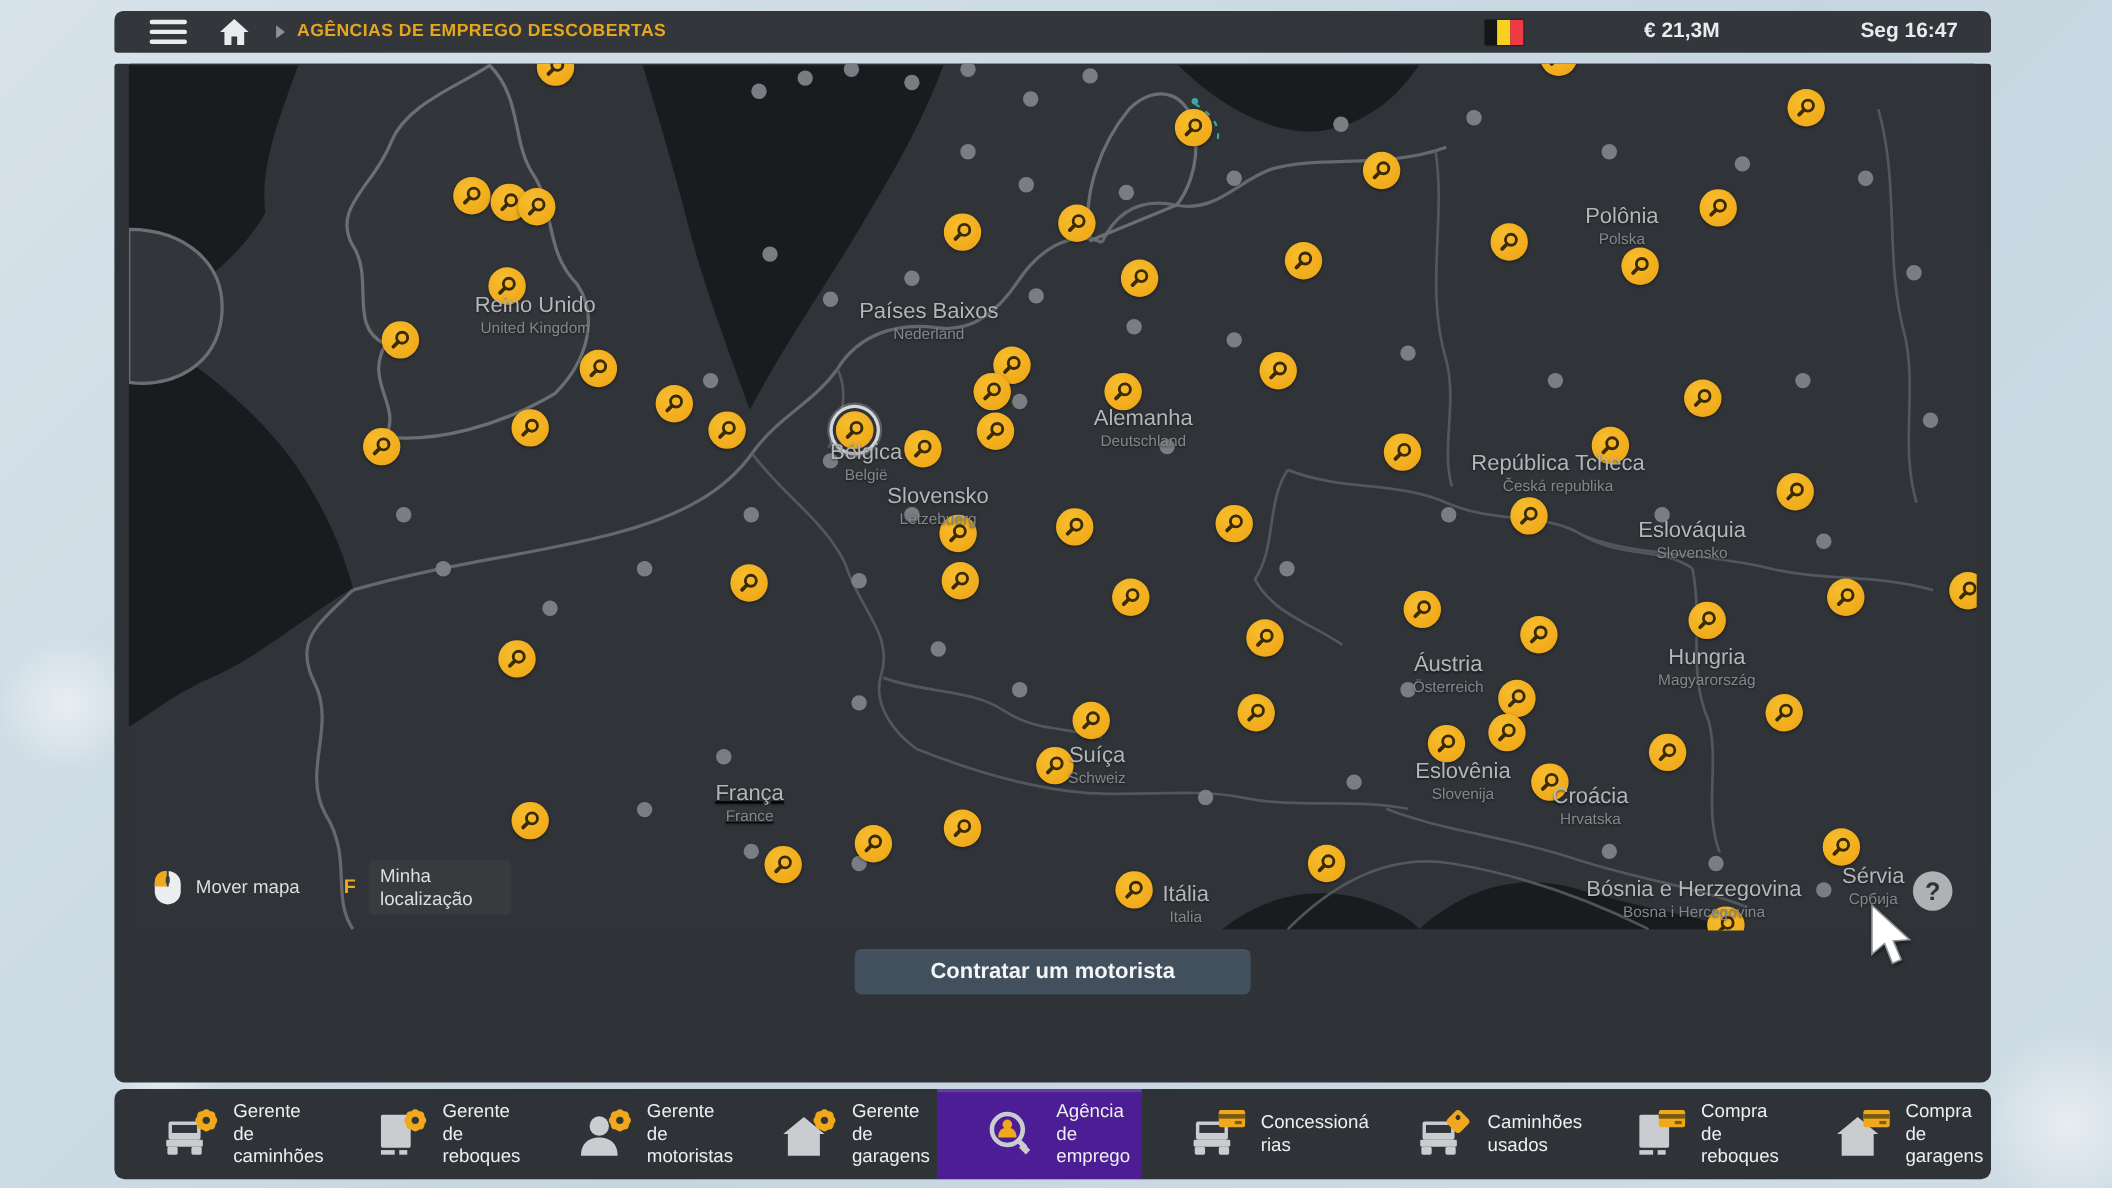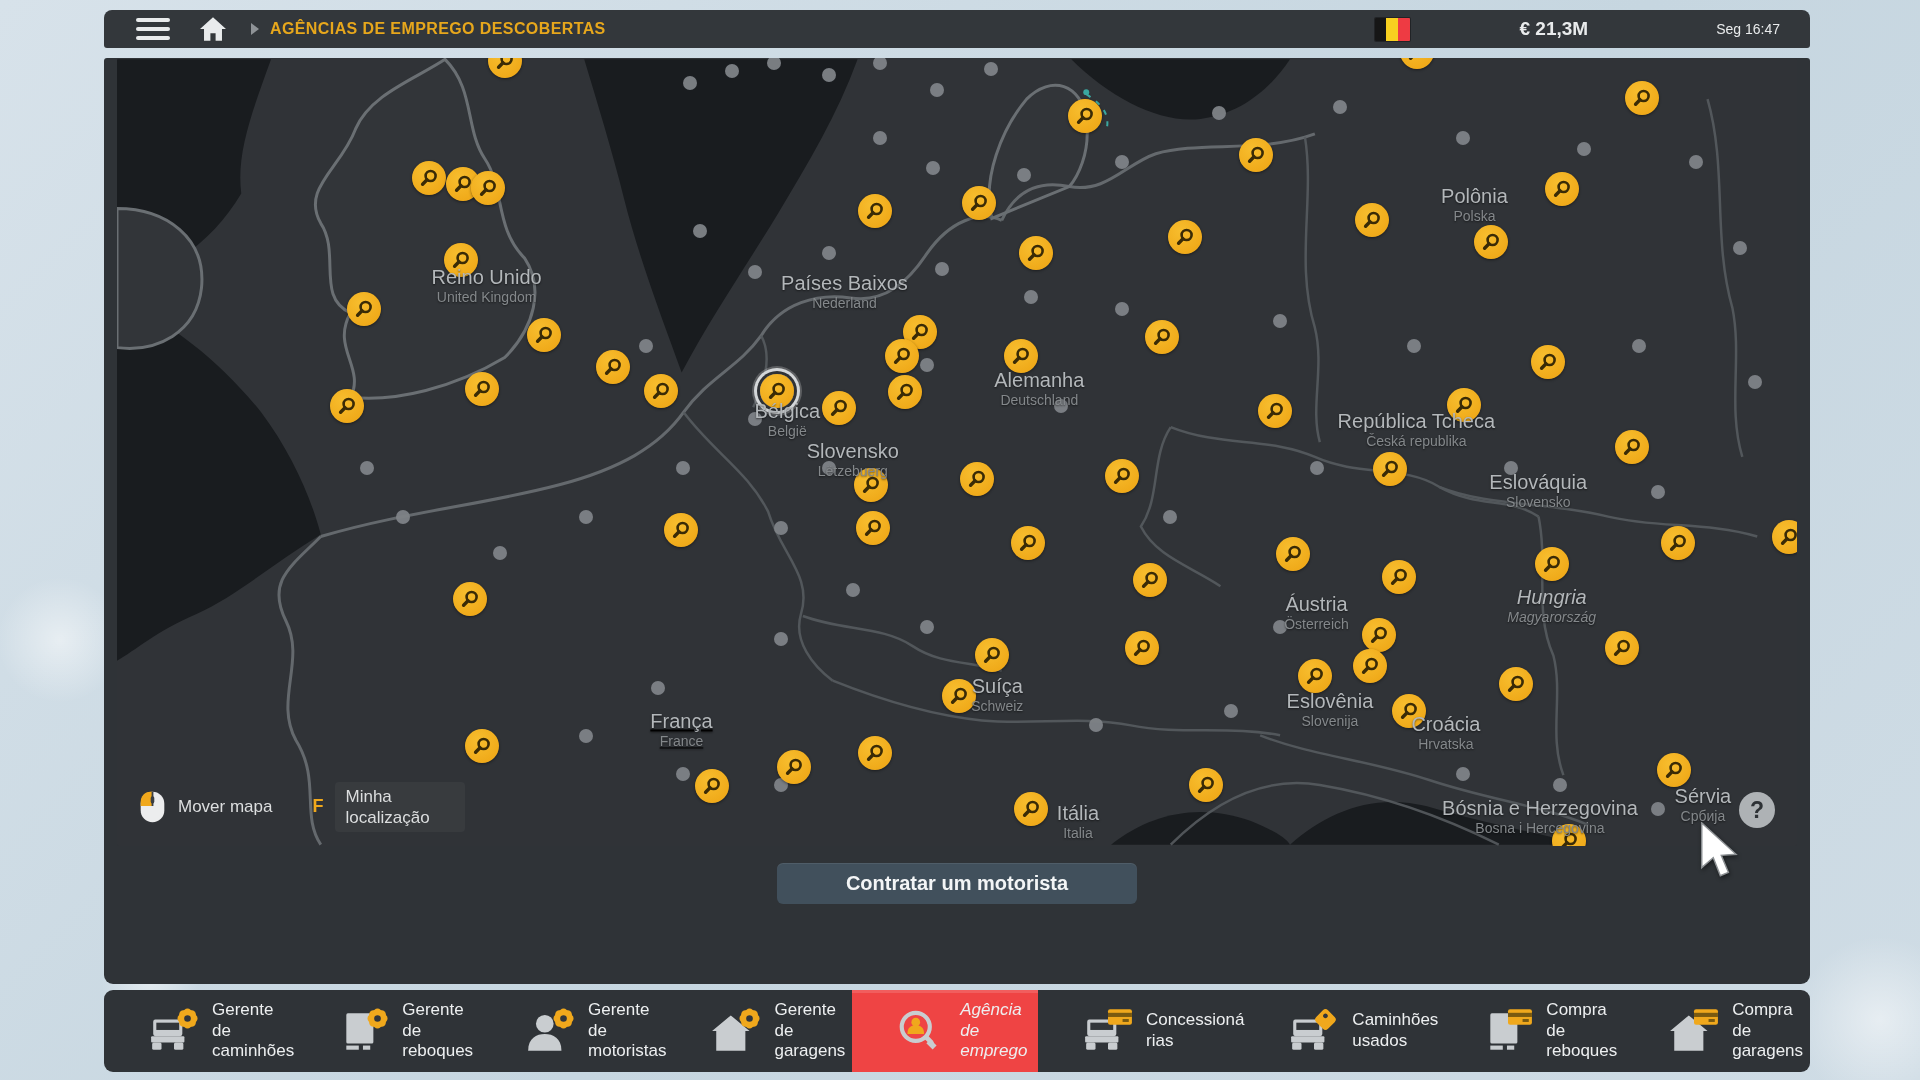--- a/index.html
+++ b/index.html
@@ -20,21 +20,21 @@
   }
   .burger{width:34px;height:22px;margin-left:32px;display:flex;flex-direction:column;justify-content:space-between;cursor:pointer;}
   .burger i{display:block;height:4px;border-radius:2px;background:#e9ebec;}
   .home-btn{margin-left:28px;width:30px;height:26px;cursor:pointer;}
   .crumb-chevron{margin-left:22px;width:10px;height:14px;}
   .crumb{margin-left:10px;font-size:16px;font-weight:bold;letter-spacing:.4px;color:#e7a71c;}
   .bar-right{margin-left:auto;display:flex;align-items:center;padding-left:16px;}
   .flag{width:35px;height:23px;display:flex;border-radius:1px;overflow:hidden;box-shadow:0 0 0 1px rgba(0,0,0,.35);}
   .flag i{flex:1;}
   .money{margin-left:110px;font-size:19px;font-weight:600;}
-  .time{margin-left:128px;margin-right:30px;font-size:14px;font-weight:400;}
+  .time{margin-left:128px;margin-right:30px;font-size:19px;font-weight:700;}
   
   .panel{
     position:absolute;left:104px;top:58px;width:1706px;height:926px;
     background:#2f3337;border-radius:3px 3px 9px 9px;
   }
   .subtitle{
     height:59px;display:flex;align-items:center;justify-content:center;
     color:#efb83d;font-size:20px;font-weight:500;
   }
   
@@ -84,21 +84,21 @@
   }
   
   .toolbar{
     position:absolute;left:104px;top:990px;width:1706px;height:82px;
     background:#2f3337;border-radius:9px;display:flex;overflow:hidden;
   }
   .tab{
     flex:1;display:flex;align-items:center;justify-content:flex-start;
     padding-left:44px;box-sizing:border-box;cursor:pointer;color:#edeff0;
   }
-  .tab.selected{background:#ef4444;box-shadow:inset 0 3px 0 rgba(255,255,255,.14);font-style:italic;}
+  .tab.selected{background:#4c1d95;box-shadow:inset 0 3px 0 rgba(255,255,255,.14);}
   .tab-icon{width:52px;height:48px;flex:0 0 52px;margin-right:12px;}
   .tab-label{font-size:17px;line-height:1.22;font-weight:500;}
   
   .cursor{position:absolute;left:1698px;top:822px;filter:drop-shadow(1px 2px 2px rgba(0,0,0,.45));pointer-events:none;z-index:50;}
 </style>
 </head>
 <body>
 
 <div class="topbar">
   <div class="burger">
@@ -651,21 +651,21 @@
         <span class="native">Česká republika</span>
       </div>
       <div class="country-label" style="left: 84.6%; top: 54.9%;">
         <span class="main">Eslováquia</span>
         <span class="native">Slovensko</span>
       </div>
       <div class="country-label" style="left: 71.4%; top: 70.4%;">
         <span class="main">Áustria</span>
         <span class="native">Österreich</span>
       </div>
-      <div class="country-label" style="left: 85.4%; top: 69.5%; font-style: italic;">
+      <div class="country-label" style="left: 85.4%; top: 69.5%;">
         <span class="main">Hungria</span>
         <span class="native">Magyarország</span>
       </div>
       <div class="country-label" style="left: 33.6%; top: 85.3%; text-decoration: underline;">
         <span class="main">França</span>
         <span class="native">France</span>
       </div>
       <div class="country-label" style="left: 52.4%; top: 80.9%;">
         <span class="main">Suíça</span>
         <span class="native">Schweiz</span>

